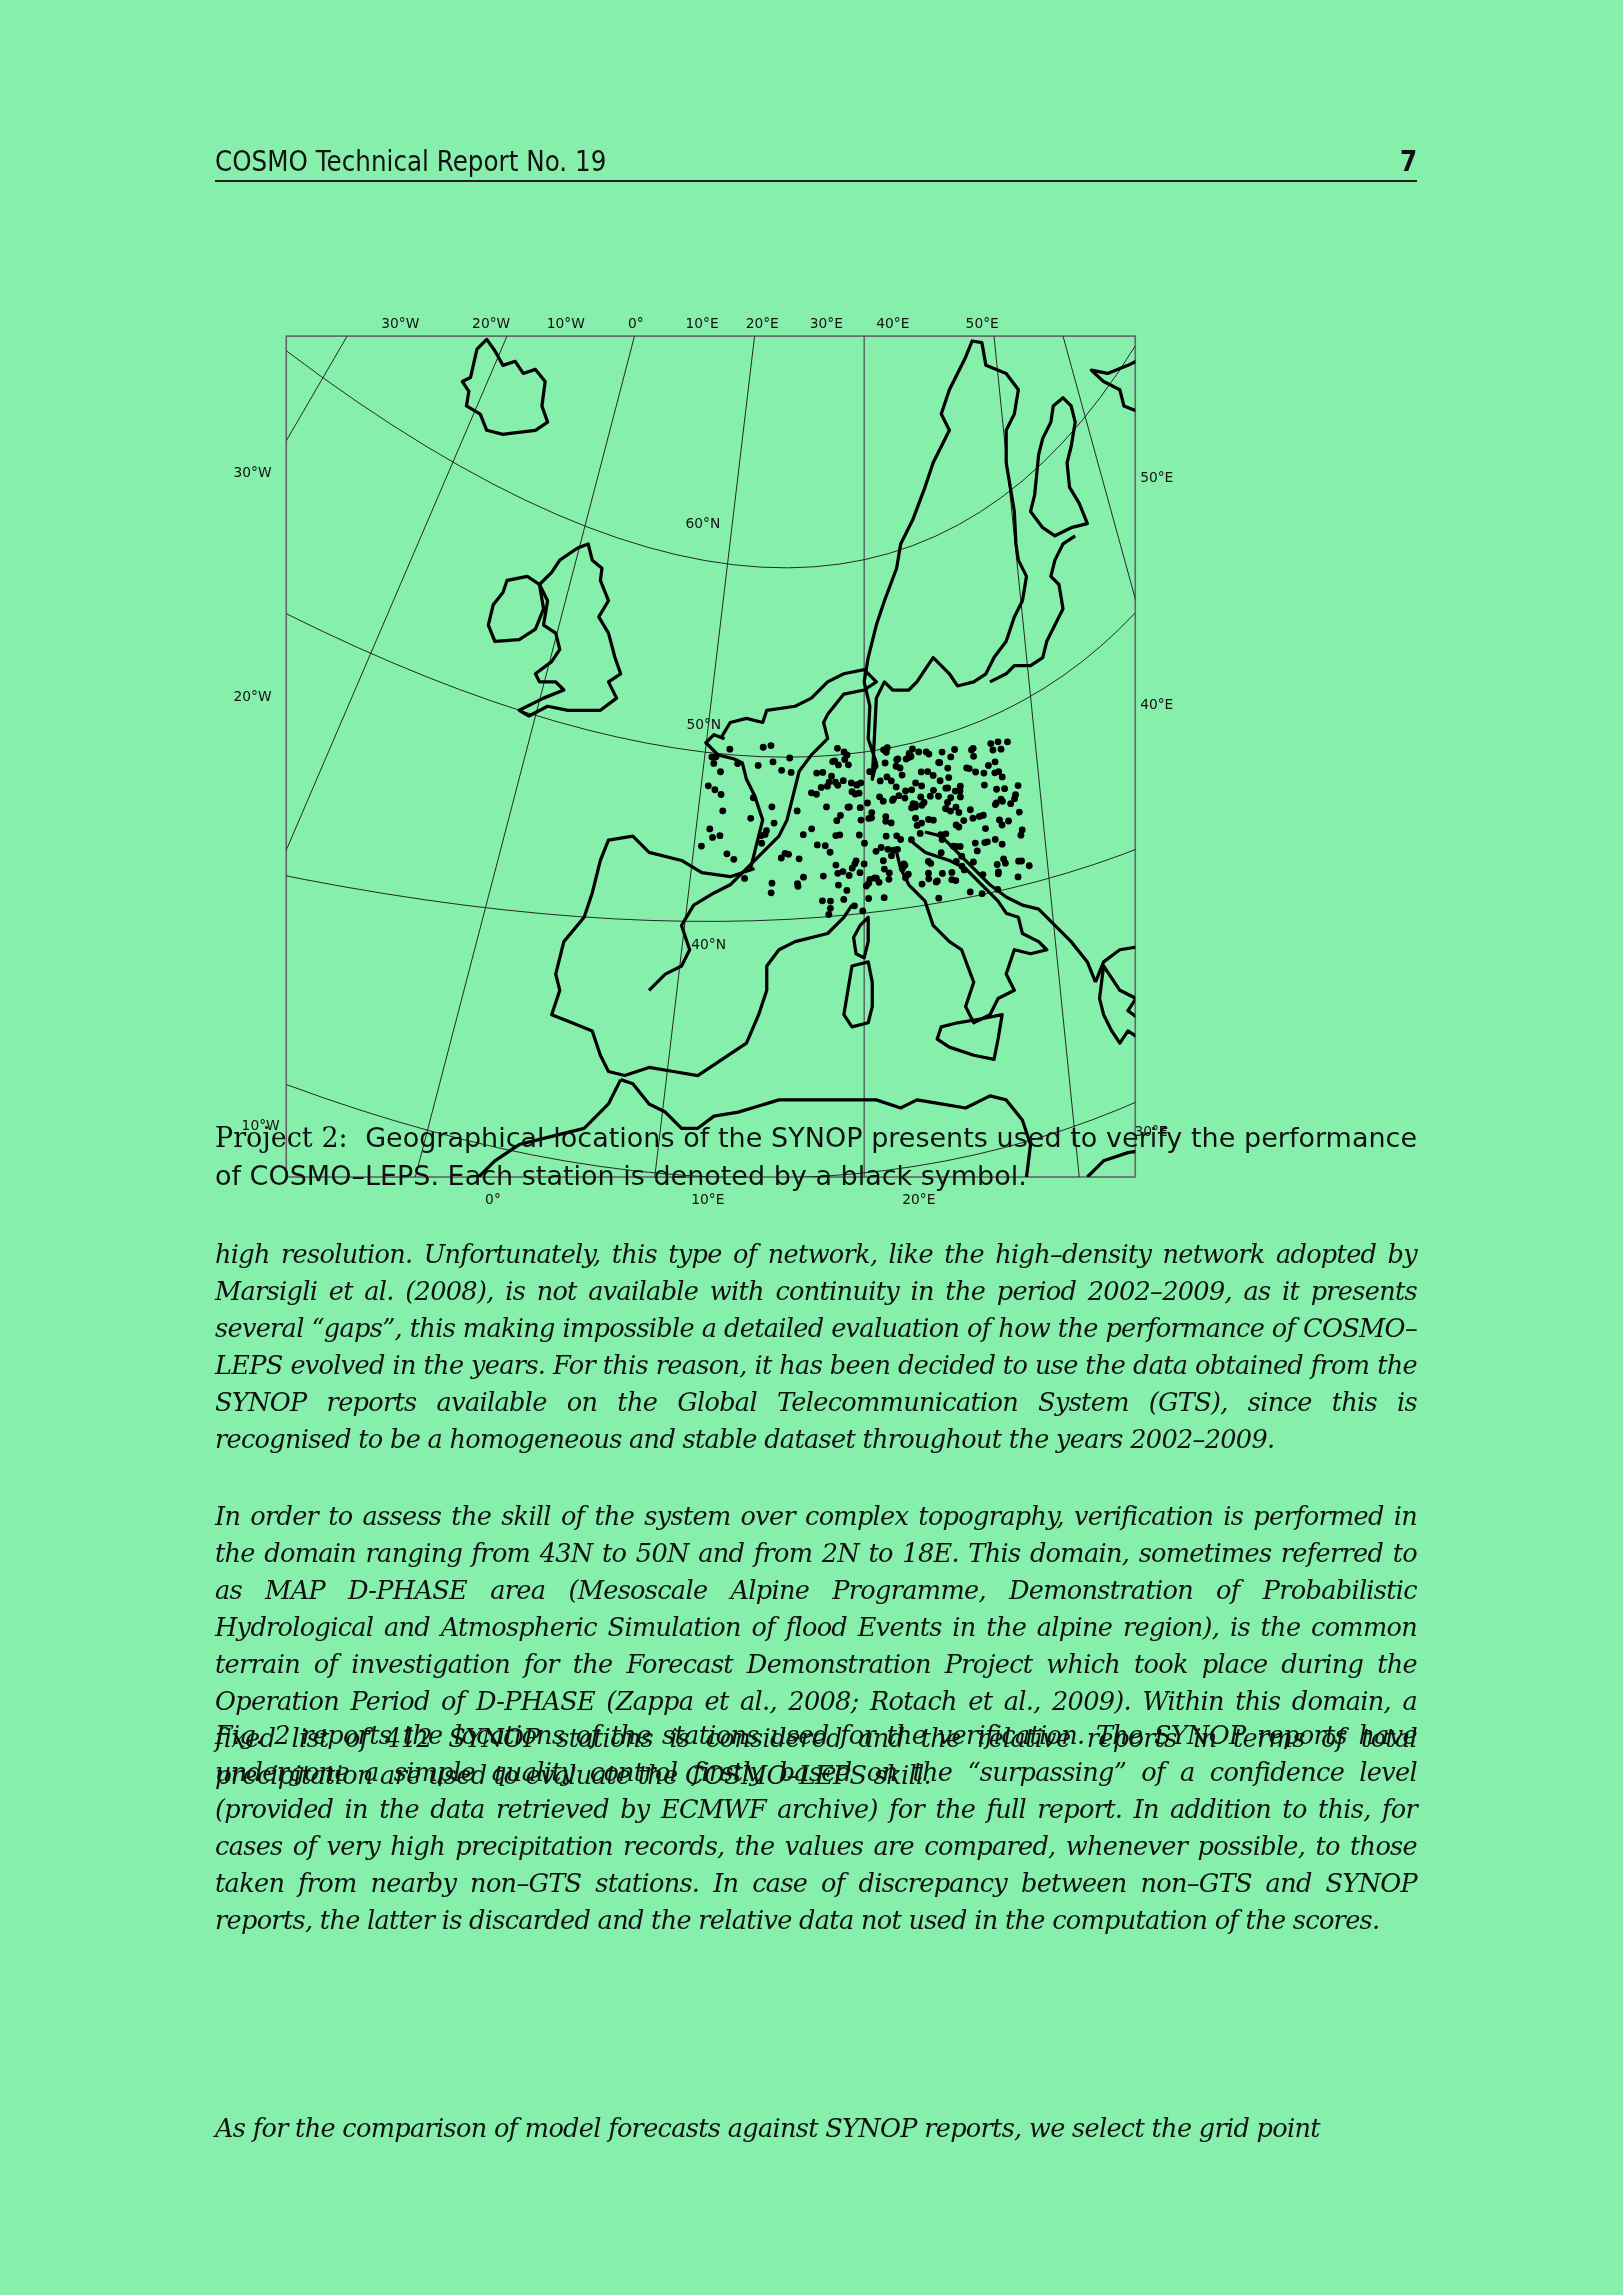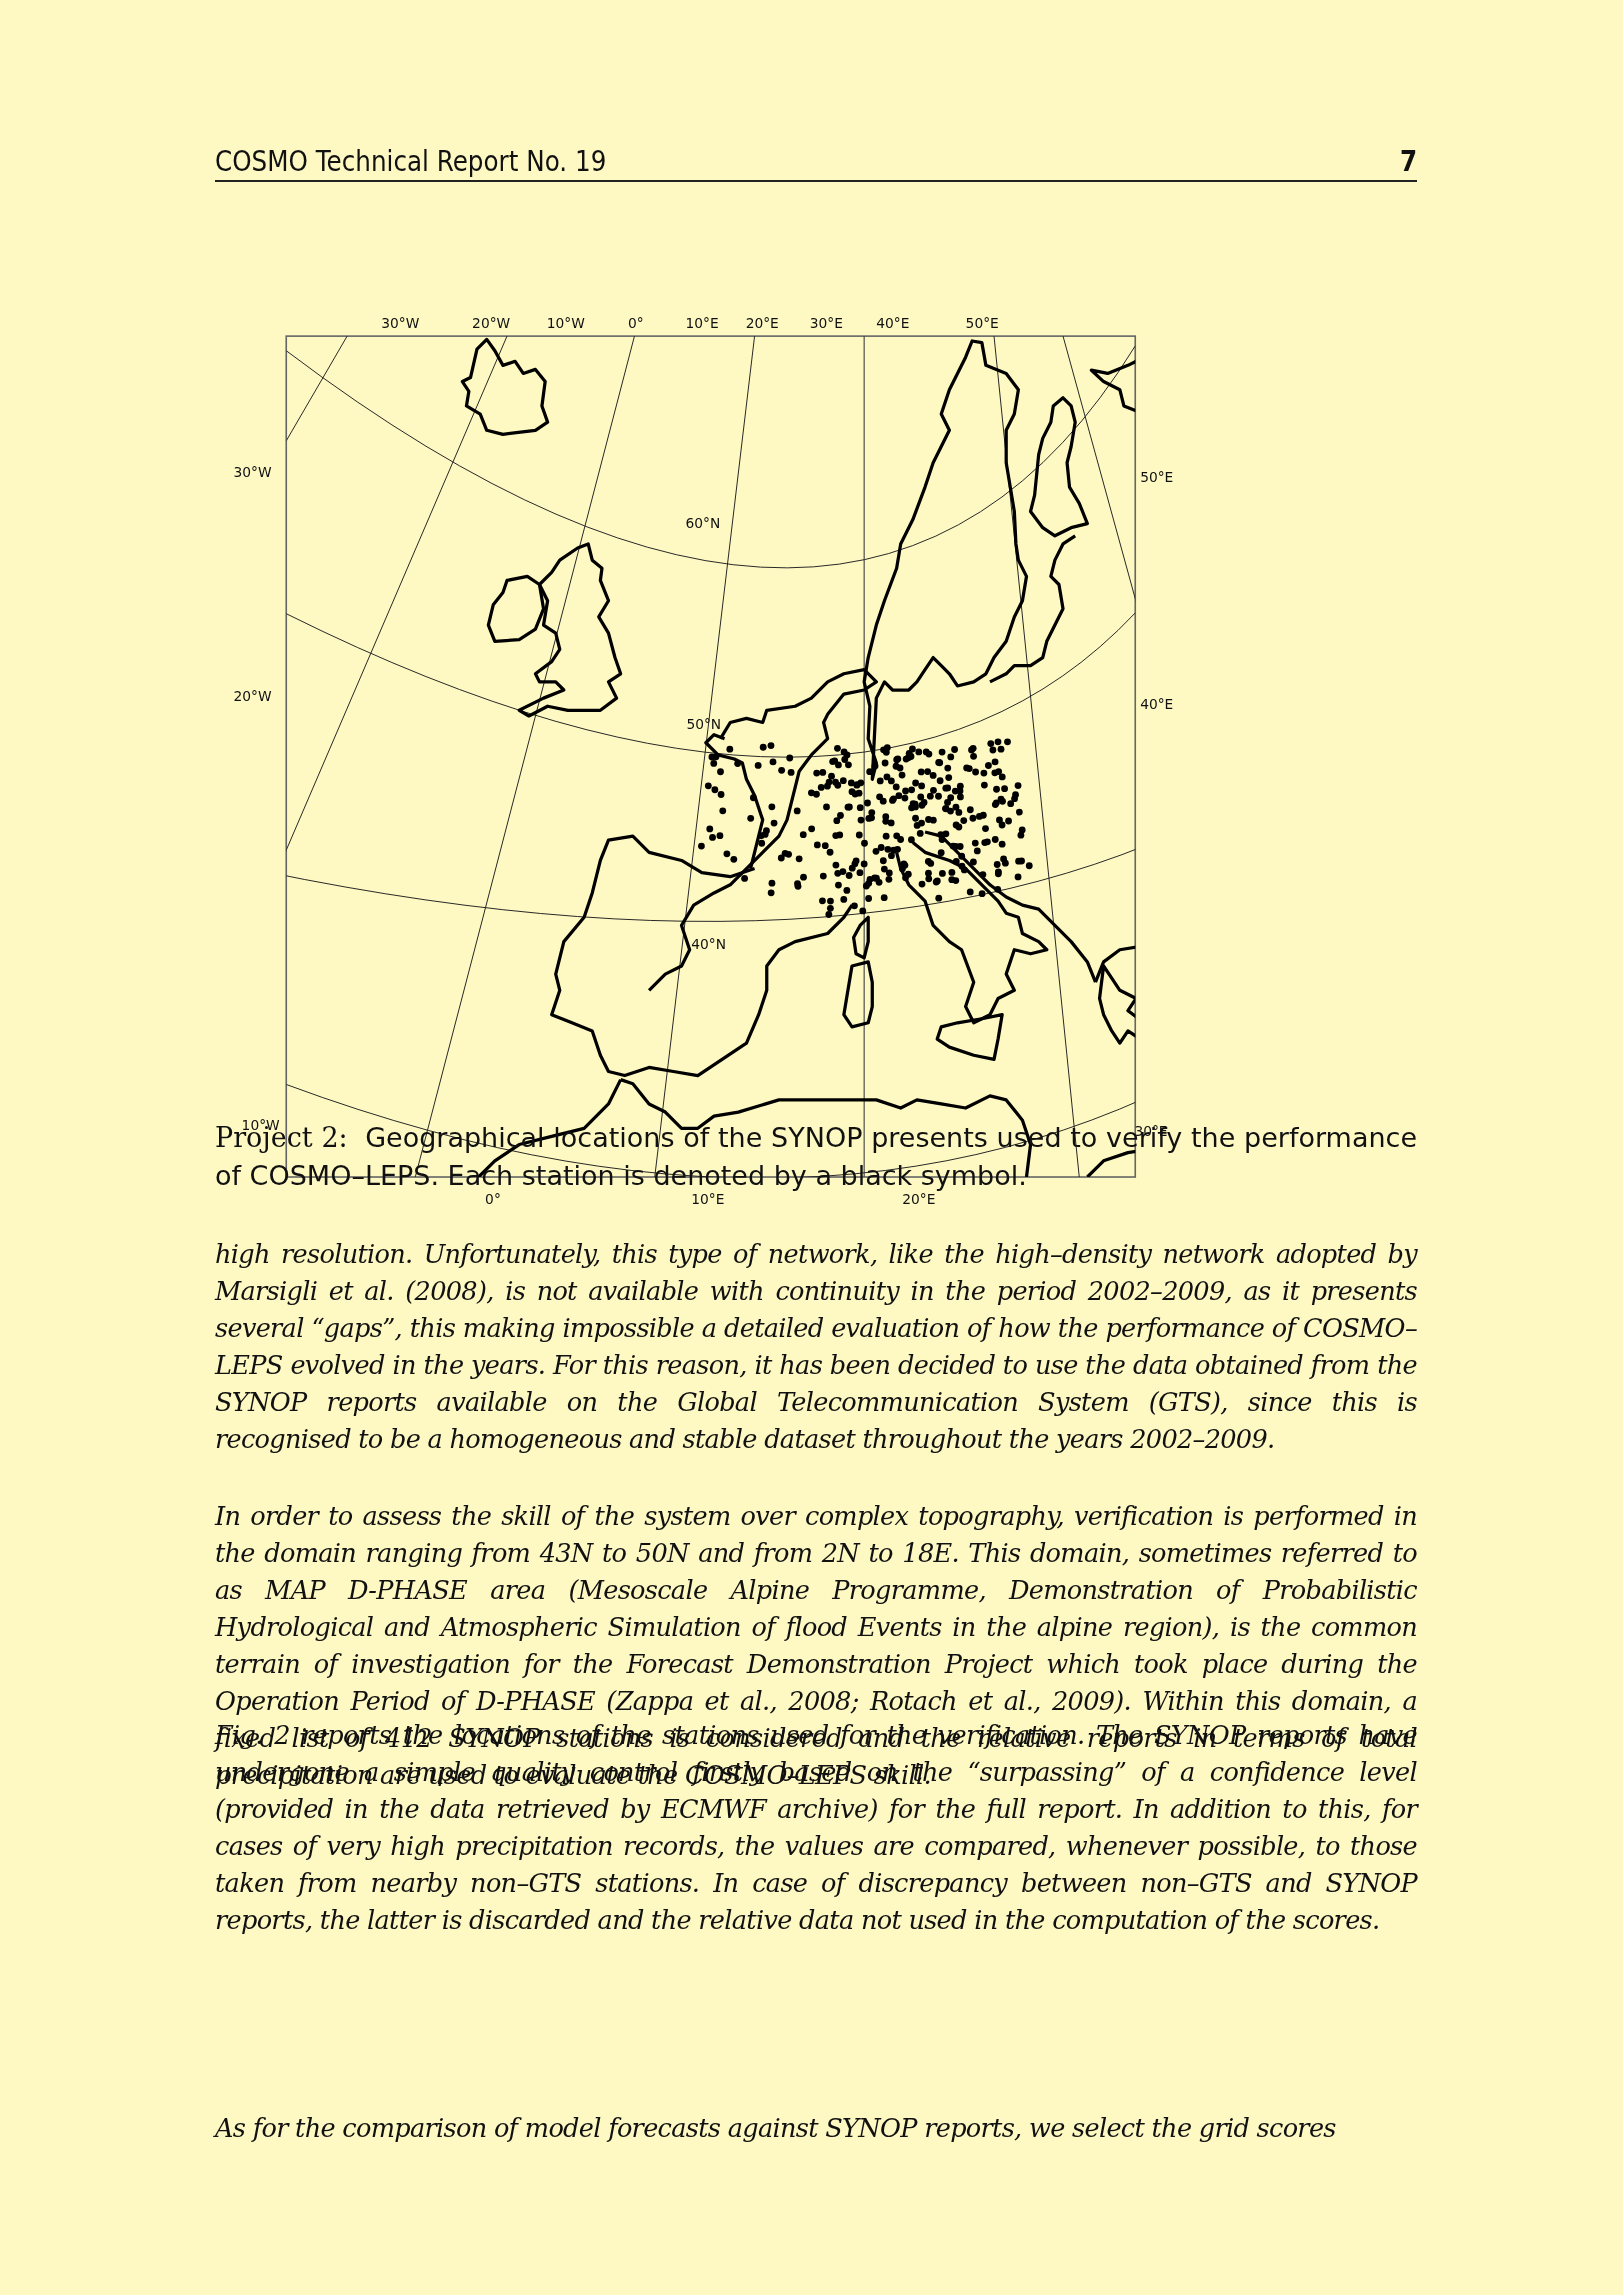--- a/index.html
+++ b/index.html
@@ -1,17 +1,17 @@
 <!DOCTYPE html>
 <html style="font-size:13px"><head>
 <meta charset="utf-8">
 <style>
   html, body { margin: 0; padding: 0; background: #ffffff; }
   body { width: 1624px; height: 2295px; position: relative; overflow: hidden; }
-  .page { position: absolute; left: 0; top: 0; width: 1624px; height: 2295px; background: #fef9c3; }
+  .page { position: absolute; left: 0; top: 0; width: 1624px; height: 2295px; background: #86efac; }
   .running-head {
     position: absolute; left: 215px; top: 145px; width: 1202px;
     font-family: "DejaVu Sans", sans-serif; font-size: 28px; color: #111;
     display: flex; justify-content: space-between; align-items: baseline;
     transform: scaleX(0.88); transform-origin: left top; width: 1366px;
   }
   .head-rule { position: absolute; left: 215px; top: 180px; width: 1202px; height: 2.4px; background: #222; }
   .map-wrap { position: absolute; left: 227px; top: 300px; width: 974px; height: 918px; }
   .map-svg { position: absolute; left: 0; top: 0; }
   .axis-label { font-family: "DejaVu Sans", sans-serif; font-size: 17px; fill: #111; }
@@ -431,16 +431,16 @@
   <div class="body-text p1">
     <p>high resolution. Unfortunately, this type of network, like the high–density network adopted by Marsigli et al. (2008), is not available with continuity in the period 2002–2009, as it presents several “gaps”, this making impossible a detailed evaluation of how the performance of COSMO–LEPS evolved in the years. For this reason, it has been decided to use the data obtained from the SYNOP reports available on the Global Telecommunication System (GTS), since this is recognised to be a homogeneous and stable dataset throughout the years 2002–2009.</p>
   </div>
   <div class="body-text p2">
     <p>In order to assess the skill of the system over complex topography, verification is performed in the domain ranging from 43N to 50N and from 2N to 18E. This domain, sometimes referred to as MAP D-PHASE area (Mesoscale Alpine Programme, Demonstration of Probabilistic Hydrological and Atmospheric Simulation of flood Events in the alpine region), is the common terrain of investigation for the Forecast Demonstration Project which took place during the Operation Period of D-PHASE (Zappa et al., 2008; Rotach et al., 2009). Within this domain, a fixed list of 412 SYNOP stations is considered and the relative reports in terms of total precipitation are used to evaluate the COSMO–LEPS skill.</p>
   </div>
   <div class="body-text p3">
     <p>Fig. 2 reports the locations of the stations used for the verification. The SYNOP reports have undergone a simple quality control firstly based on the “surpassing” of a confidence level (provided in the data retrieved by ECMWF archive) for the full report. In addition to this, for cases of very high precipitation records, the values are compared, whenever possible, to those taken from nearby non–GTS stations. In case of discrepancy between non–GTS and SYNOP reports, the latter is discarded and the relative data not used in the computation of the scores.</p>
   </div>
   <div class="body-text p4">
-    <p>As for the comparison of model forecasts against SYNOP reports, we select the grid scores</p>
+    <p>As for the comparison of model forecasts against SYNOP reports, we select the grid point</p>
   </div>
 </div>
 
 
 </body></html>

